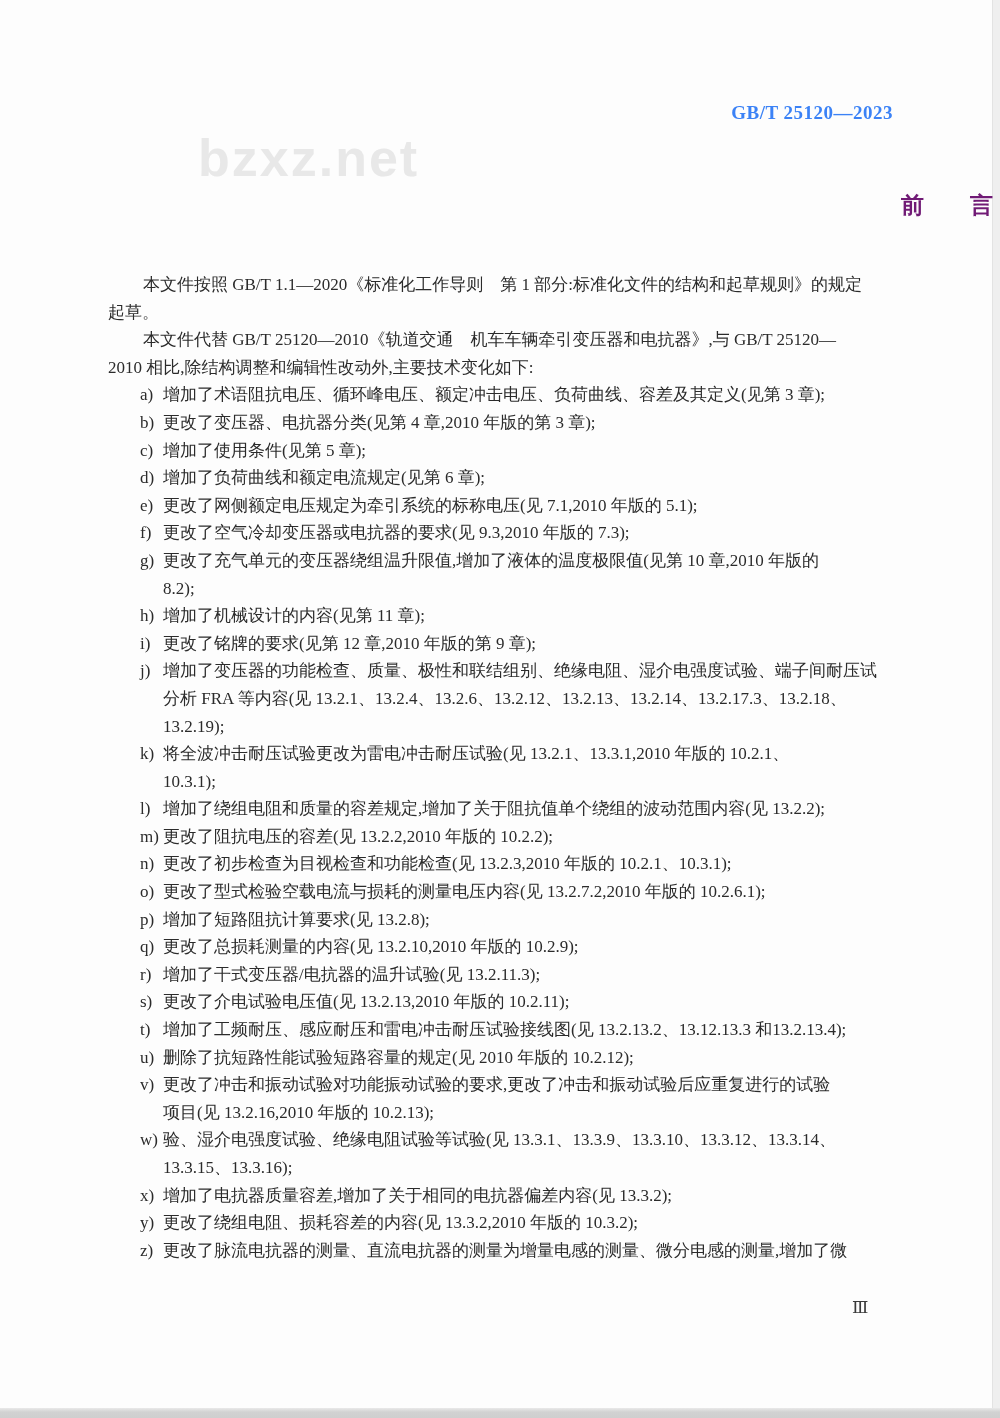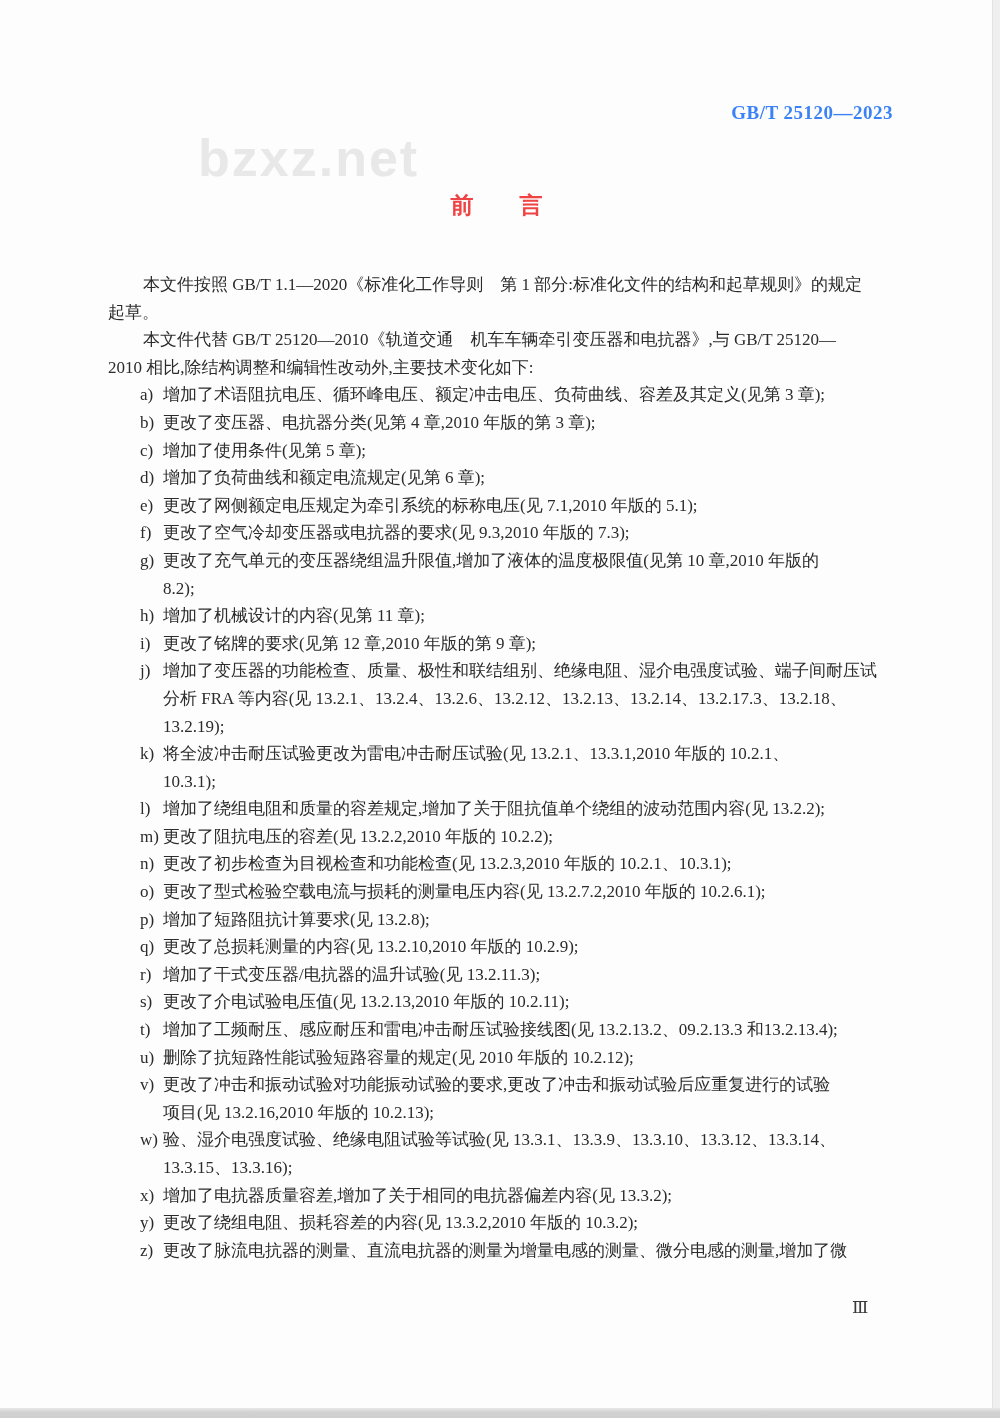--- a/index.html
+++ b/index.html
@@ -37,24 +37,24 @@
   }
   .std-number {
     position: absolute; top: 102px; right: 107px;
     font-size: 19px; font-weight: bold;
     letter-spacing: 0.5px;
     color: #3b82f6;
     z-index: 2;
   }
   .doc-title {
     position: absolute; top: 190px; left: 0;
-    width: 993px; text-align: center;
+    width: 993px; text-align: right;
     font-family: "Liberation Sans", "DejaVu Sans", sans-serif;
     font-size: 23px; font-weight: bold;
-    color: #ef4444; margin: 0;
+    color: #701a75; margin: 0;
     z-index: 2;
   }
   .content {
     position: absolute; top: 271px; left: 108px;
     width: 787px;
     font-size: 17px;
     line-height: 27.6px;
     z-index: 2;
   }
   .paragraph .line { white-space: nowrap; }
@@ -208,21 +208,21 @@
       </div>
       <div class="item">
         <span class="item-label">s)</span>
         <div class="item-body">
           <div class="line">更改了介电试验电压值(见 13.2.13,2010 年版的 10.2.11);</div>
         </div>
       </div>
       <div class="item">
         <span class="item-label">t)</span>
         <div class="item-body">
-          <div class="line">增加了工频耐压、感应耐压和雷电冲击耐压试验接线图(见 13.2.13.2、09.2.13.3 和13.2.13.4);</div>
+          <div class="line">增加了工频耐压、感应耐压和雷电冲击耐压试验接线图(见 13.2.13.2、13.12.13.3 和13.2.13.4);</div>
         </div>
       </div>
       <div class="item">
         <span class="item-label">u)</span>
         <div class="item-body">
           <div class="line">删除了抗短路性能试验短路容量的规定(见 2010 年版的 10.2.12);</div>
         </div>
       </div>
       <div class="item">
         <span class="item-label">v)</span>

